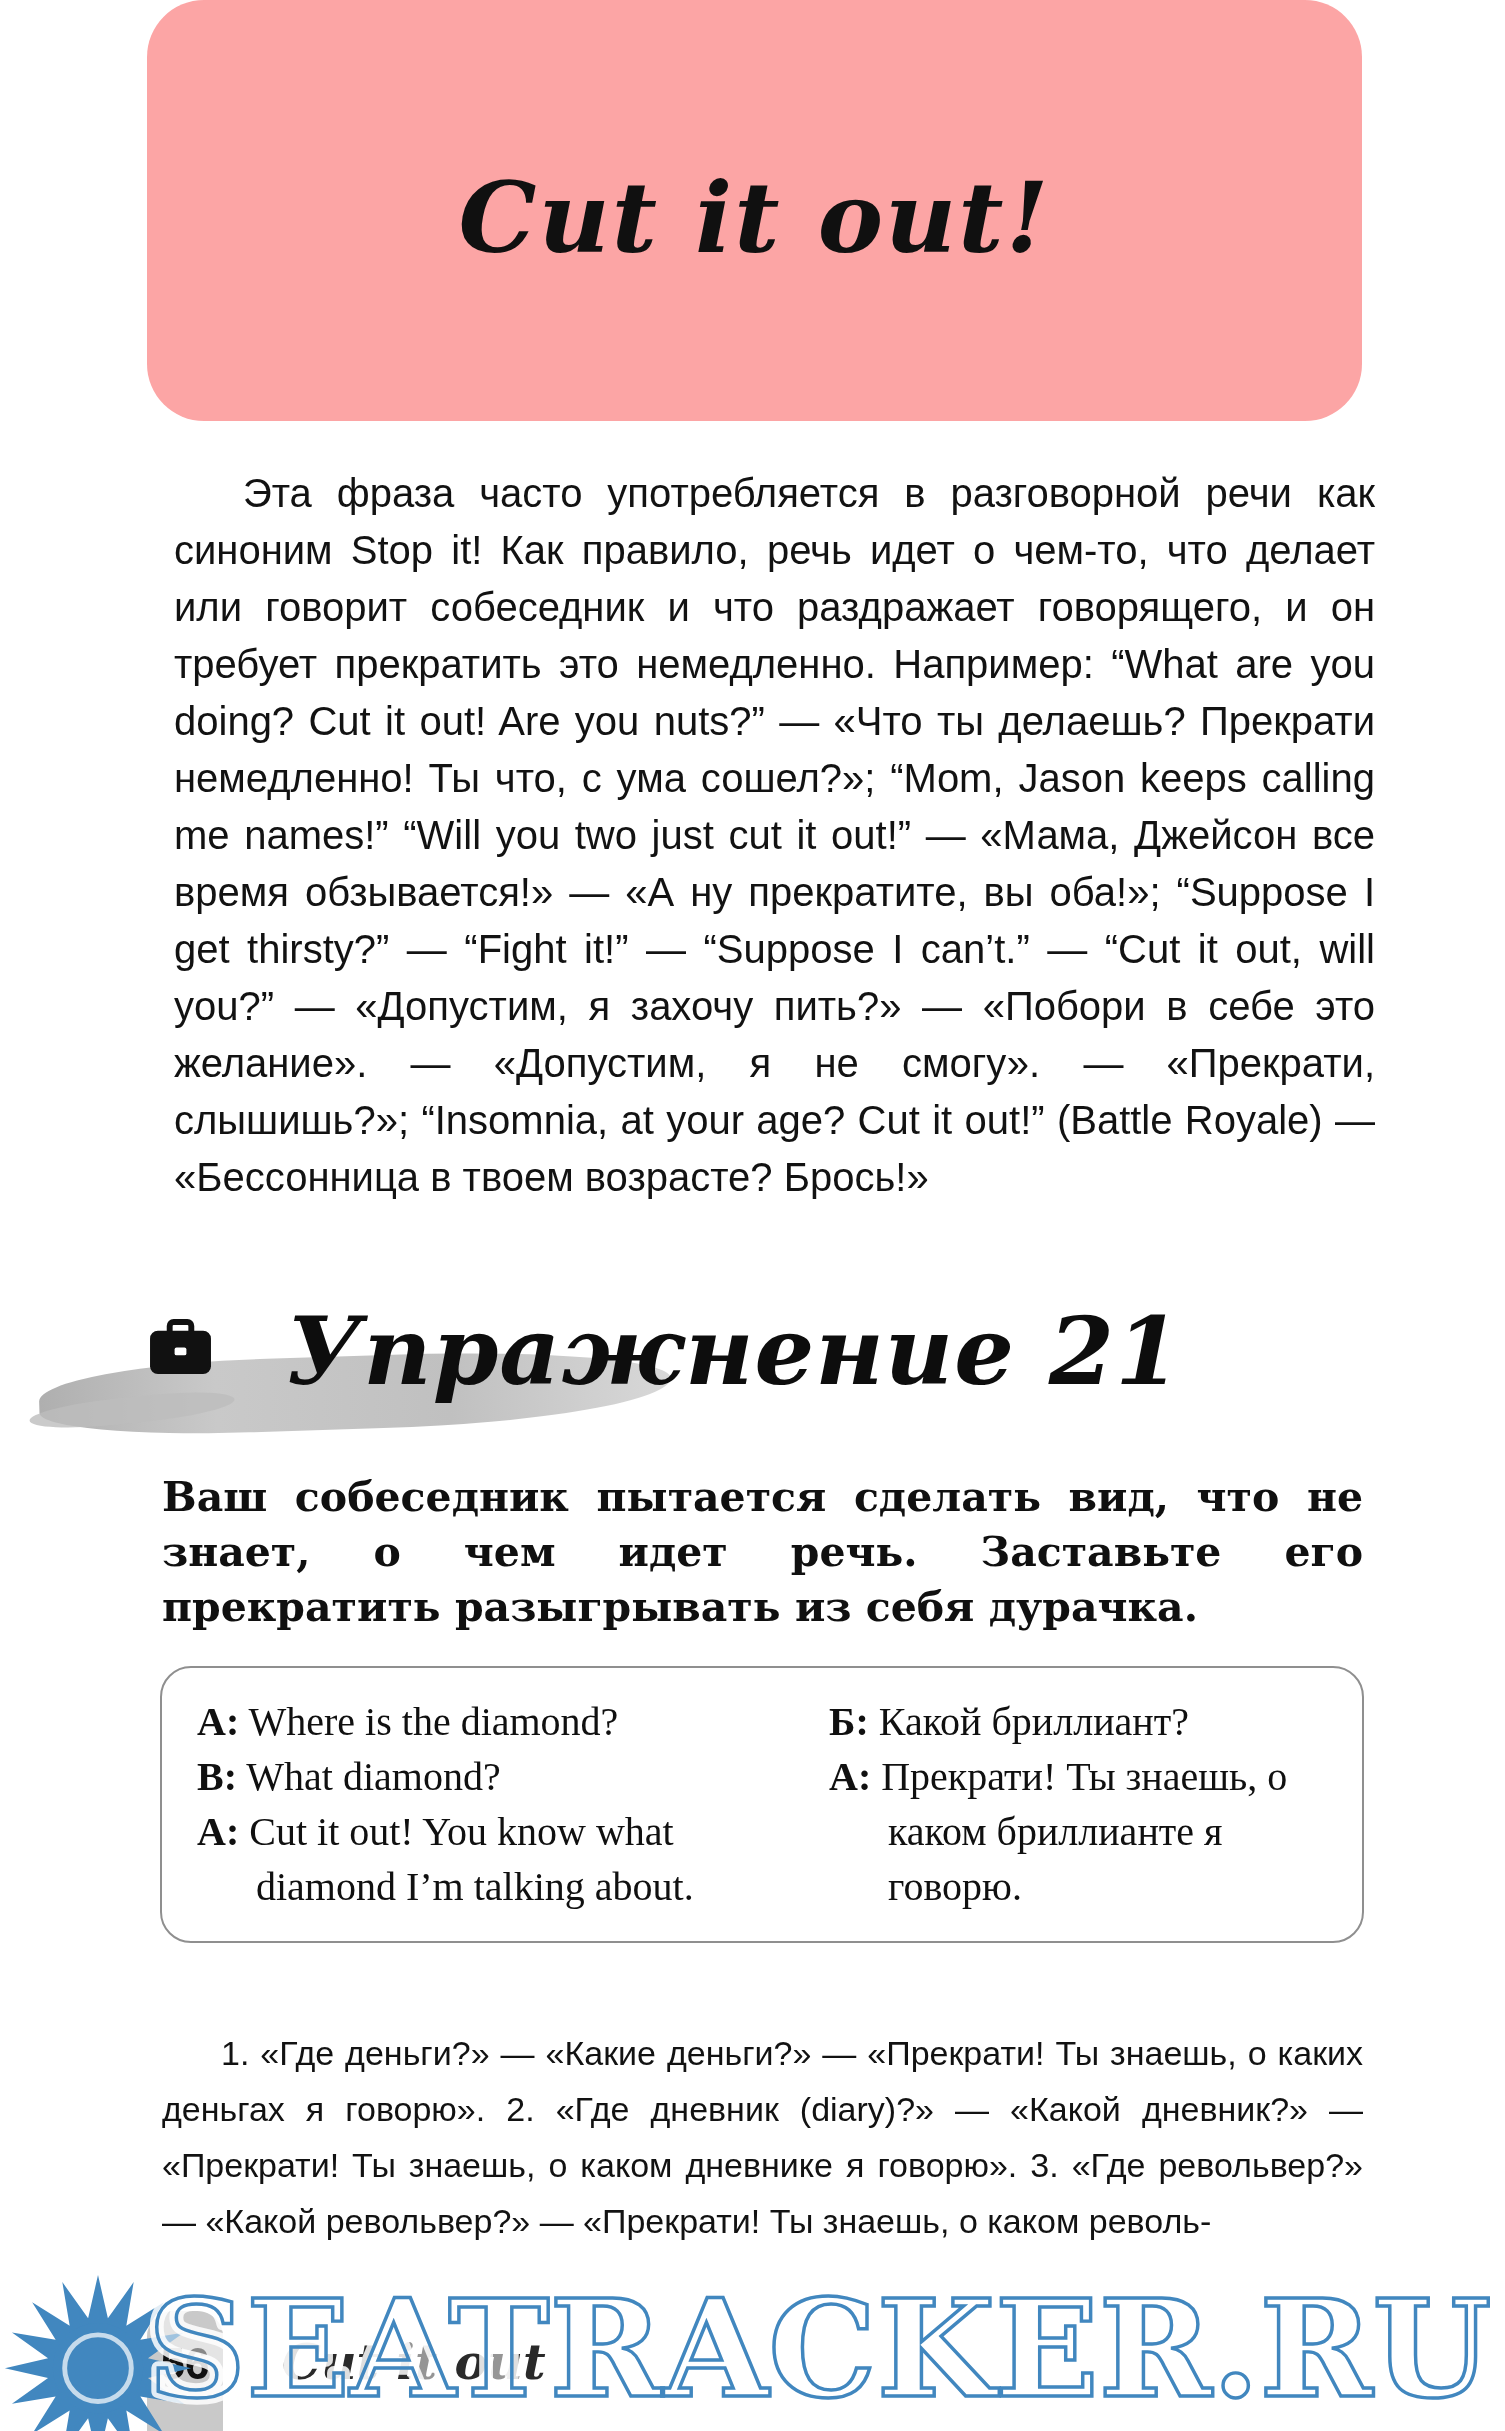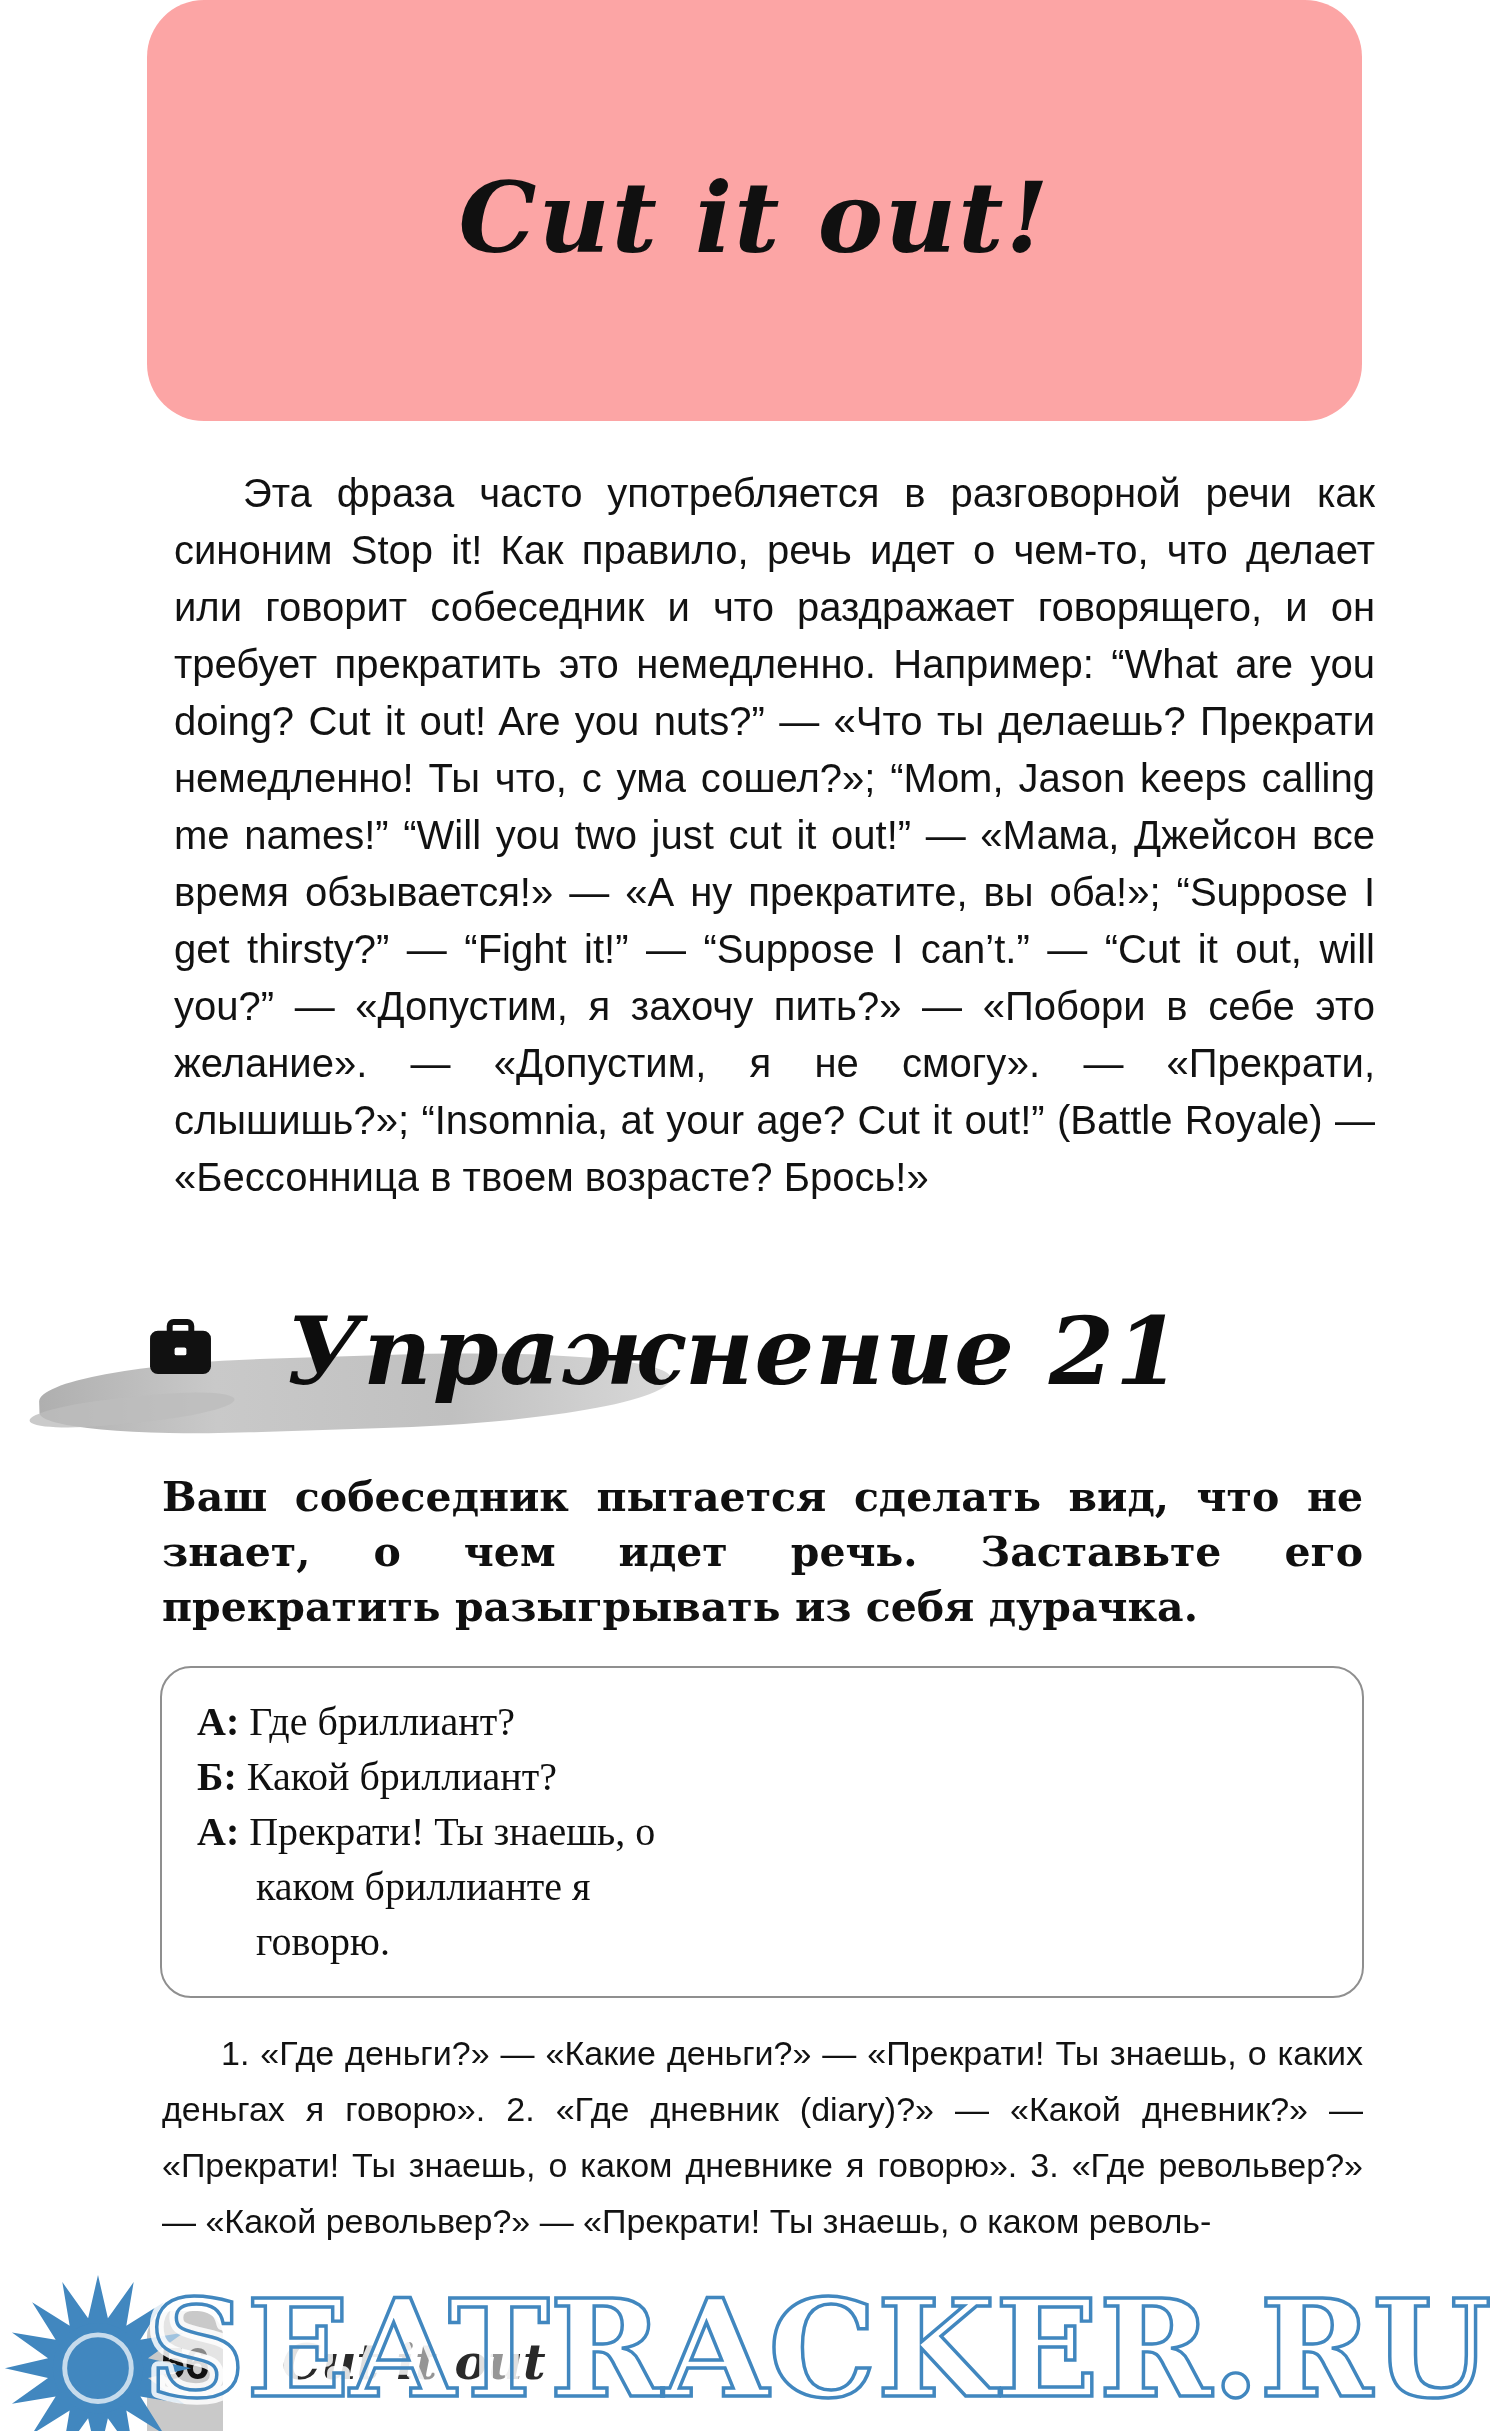--- a/index.html
+++ b/index.html
@@ -103,22 +103,26 @@
       <rect x="21" y="3" width="22" height="14" rx="4" fill="none" stroke="#111" stroke-width="6"></rect>
       <rect x="1" y="12" width="62" height="44" rx="8" fill="#111"></rect>
       <rect x="26" y="29" width="12" height="8" rx="2" fill="#fff"></rect>
     </svg>
     <span class="ex-title">Упражнение 21</span>
   </div>
 
   <p class="task">Ваш собеседник пытается сделать вид, что не знает, о чем идет речь. Заставьте его прекратить разыгрывать из себя дурачка.</p>
 
   <div class="dialog">
+    <div class="dcol en">
+      <p class="dline"><b>A:</b> <span>Where is the diamond?</span></p>
+      <p class="dline"><b>B:</b> <span>What diamond?</span></p>
+      <p class="dline"><b>A:</b> <span>Cut it out! You know what diamond I’m talking about.</span></p>
+    </div>
     <div class="dcol ru">
-      <p class="dline"><b>А:</b> <span>Где бриллиант?</span></p>
       <p class="dline"><b>Б:</b> <span>Какой бриллиант?</span></p>
       <p class="dline"><b>А:</b> <span>Прекрати! Ты знаешь, о каком бриллианте я говорю.</span></p>
     </div>
   </div>
 
   <p class="items">1. «Где деньги?» — «Какие деньги?» — «Прекрати! Ты знаешь, о каких деньгах я говорю». 2. «Где дневник (diary)?» — «Какой дневник?» — «Прекрати! Ты знаешь, о каком дневнике я говорю». 3. «Где револьвер?» — «Какой револьвер?» — «Прекрати! Ты знаешь, о каком револь-</p>
 
   <div class="foot-tab"></div>
   <div class="page-num">56</div>
   <div class="foot-chapter">Cut it out</div>

